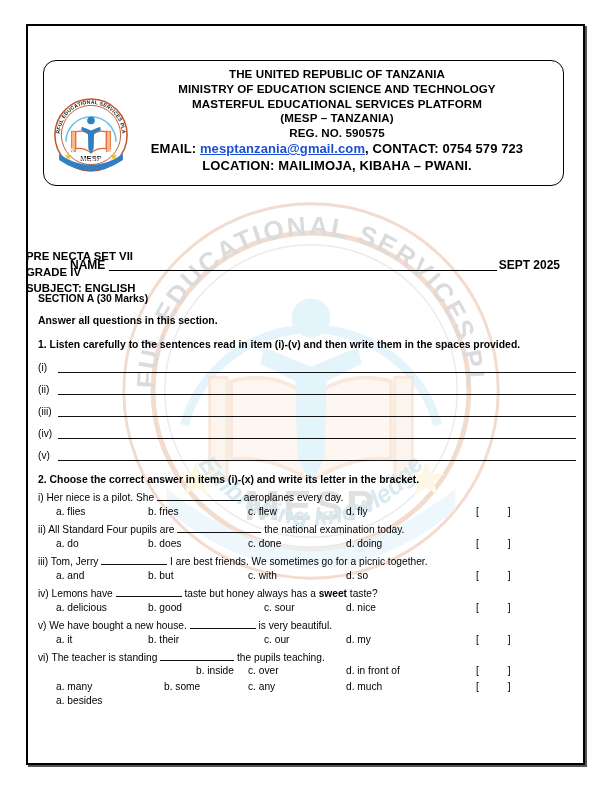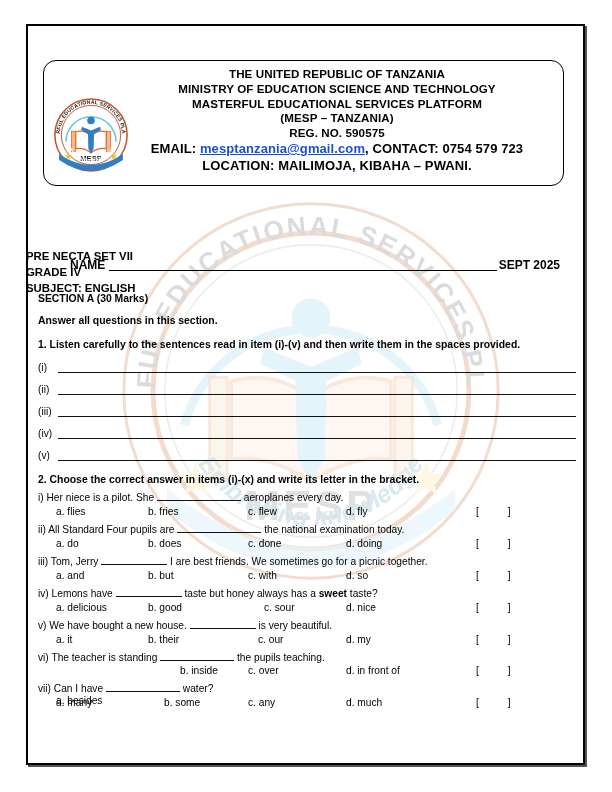--- a/index.html
+++ b/index.html
@@ -380,37 +380,36 @@
             <span class="opt" style="left: 210px; margin-left: 16px;">c. sour</span>
             <span class="opt" style="left: 308px;">d. nice</span>
             <span class="bracket">[    ]</span>
           </div>
         </div>
         <div class="mcq">
           <div class="mcq-stem"><span>v) </span><span>We have bought a new house. </span><span class="blank" style="width: 66px;"></span><span> is very beautiful.</span></div>
           <div class="mcq-options">
             <span class="opt" style="left: 18px;">a. it</span>
             <span class="opt" style="left: 110px;">b. their</span>
-            <span class="opt" style="left: 220px;">c. our</span>
+            <span class="opt" style="left: 226px;">c. our</span>
             <span class="opt" style="left: 308px;">d. my</span>
             <span class="bracket">[    ]</span>
           </div>
         </div>
         <div class="mcq">
           <div class="mcq-stem"><span>vi) </span><span>The teacher is standing </span><span class="blank" style="width: 74px;"></span><span> the pupils teaching.</span></div>
           <div class="mcq-options">
             <span class="opt" style="left: 18px; margin-top: 30px;">a. besides</span>
-            <span class="opt" style="left: 94px; padding-left: 48px;">b. inside</span>
+            <span class="opt" style="left: 110px; padding-left: 48px;">b. inside</span>
             <span class="opt" style="left: 210px;">c. over</span>
             <span class="opt" style="left: 308px;">d. in front of</span>
             <span class="bracket">[    ]</span>
           </div>
         </div>
         <div class="mcq">
-          <div class="mcq-stem"><span>vii) </span><span>Can I have </span><span class="blank" style="width: 74px;"></span><span> water?</span></div>
           <div class="mcq-options">
             <span class="opt" style="left: 18px; text-align: center;">a. many</span>
             <span class="opt" style="left: 110px; padding-left: 16px;">b. some</span>
             <span class="opt" style="left: 210px;">c. any</span>
             <span class="opt" style="left: 308px;">d. much</span>
             <span class="bracket">[    ]</span>
           </div>
         </div>
       </div>
   </div>

